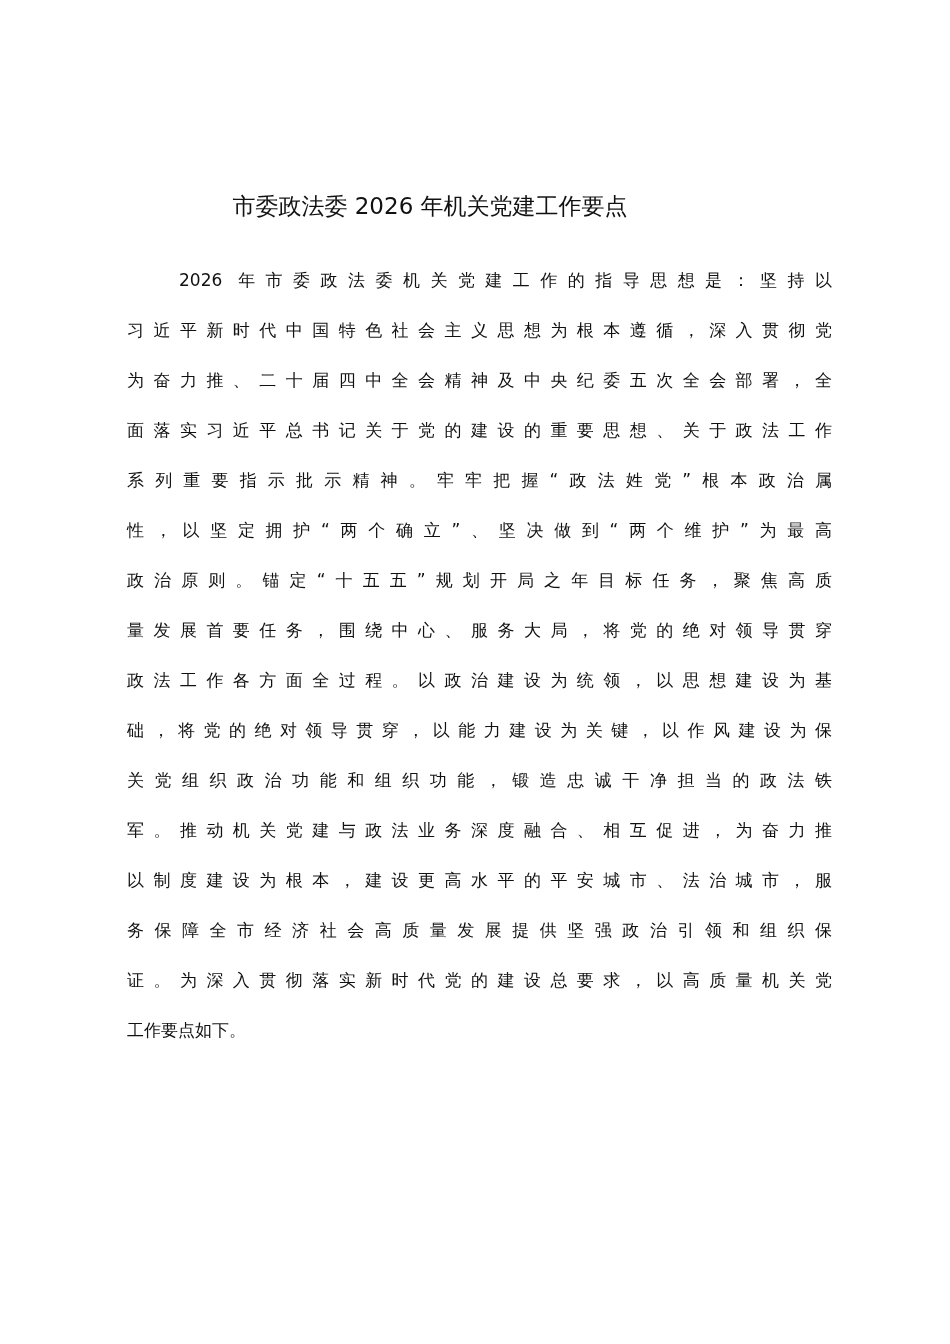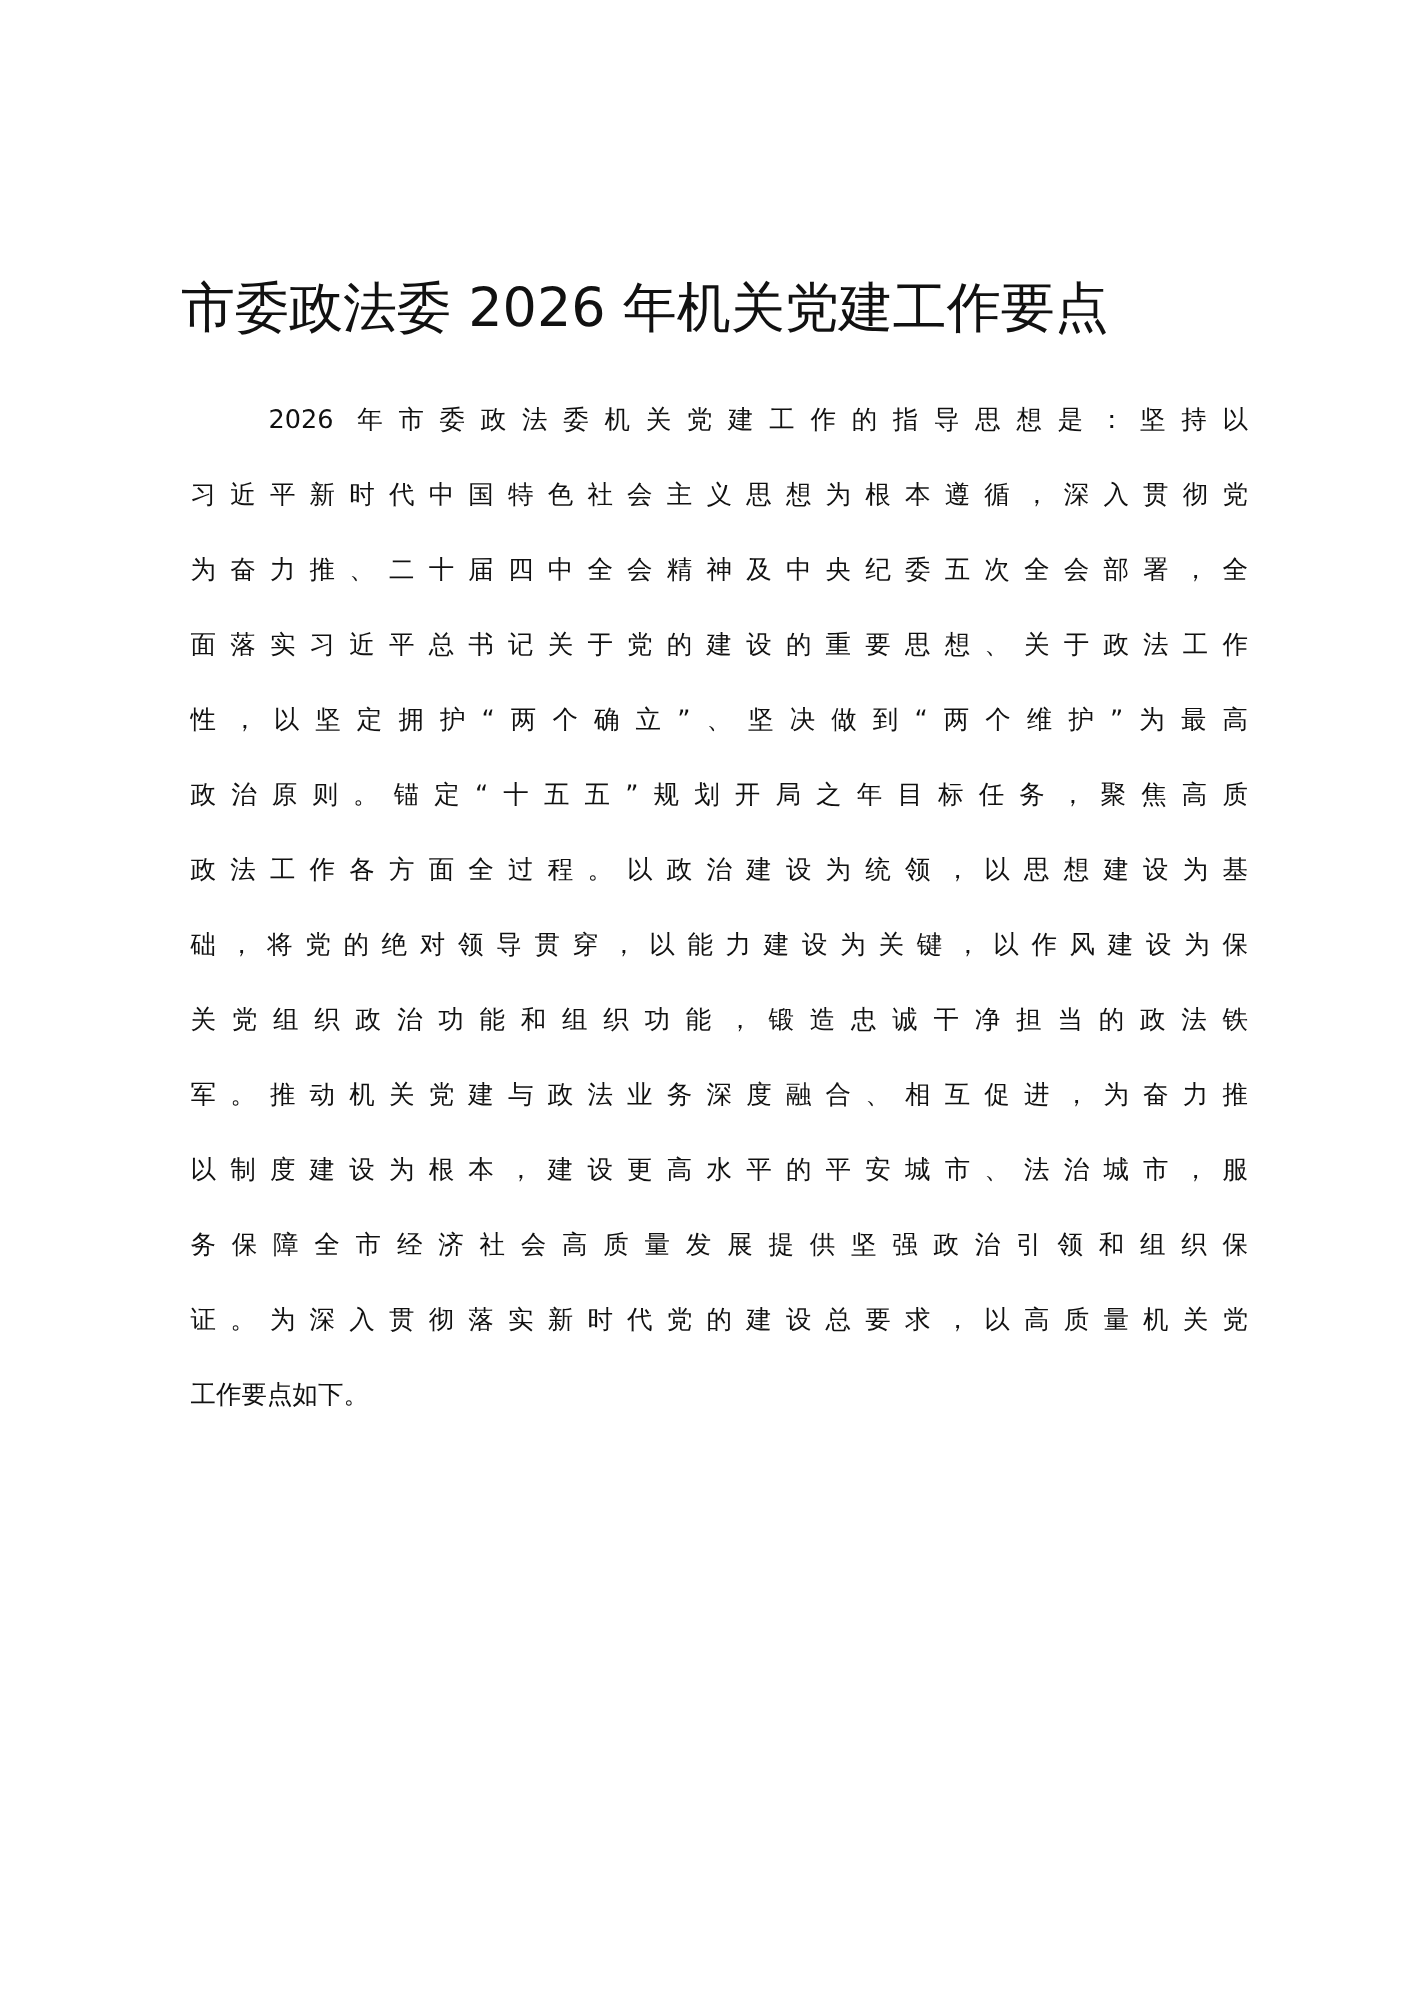--- a/index.html
+++ b/index.html
@@ -22,21 +22,21 @@
       width: 950px;
       height: 1344px;
       background: #ffffff;
     }
     .title {
       position: absolute;
       left: 0;
       width: 860px;
       top: 184px;
       text-align: center;
-      font-size: 36px;
+      font-size: 23px;
       line-height: 44px;
       letter-spacing: 0px;
       white-space: nowrap;
     }
     .body {
       position: absolute;
       left: 127px;
       top: 260px;
       width: 705px;
     }
@@ -60,22 +60,24 @@
 <body>
 
 <div class="page">
   <div class="title">市委政法委 2026 年机关党建工作要点</div>
 
   <div class="body">
     <span class="line first">2026 年市委政法委机关党建工作的指导思想是：坚持以</span>
     <span class="line">习近平新时代中国特色社会主义思想为根本遵循，深入贯彻党</span>
     <span class="line">为奋力推、二十届四中全会精神及中央纪委五次全会部署，全</span>
     <span class="line">面落实习近平总书记关于党的建设的重要思想、关于政法工作</span>
+    <span class="line">系列重要指示批示精神。牢牢把握“政法姓党”根本政治属</span>
     <span class="line">性，以坚定拥护“两个确立”、坚决做到“两个维护”为最高</span>
     <span class="line">政治原则。锚定“十五五”规划开局之年目标任务，聚焦高质</span>
+    <span class="line">量发展首要任务，围绕中心、服务大局，将党的绝对领导贯穿</span>
     <span class="line">政法工作各方面全过程。以政治建设为统领，以思想建设为基</span>
     <span class="line">础，将党的绝对领导贯穿，以能力建设为关键，以作风建设为保</span>
     <span class="line">关党组织政治功能和组织功能，锻造忠诚干净担当的政法铁</span>
     <span class="line">军。推动机关党建与政法业务深度融合、相互促进，为奋力推</span>
     <span class="line">以制度建设为根本，建设更高水平的平安城市、法治城市，服</span>
     <span class="line">务保障全市经济社会高质量发展提供坚强政治引领和组织保</span>
     <span class="line">证。为深入贯彻落实新时代党的建设总要求，以高质量机关党</span>
     <span class="line last">工作要点如下。</span>
   </div>
 </div>

